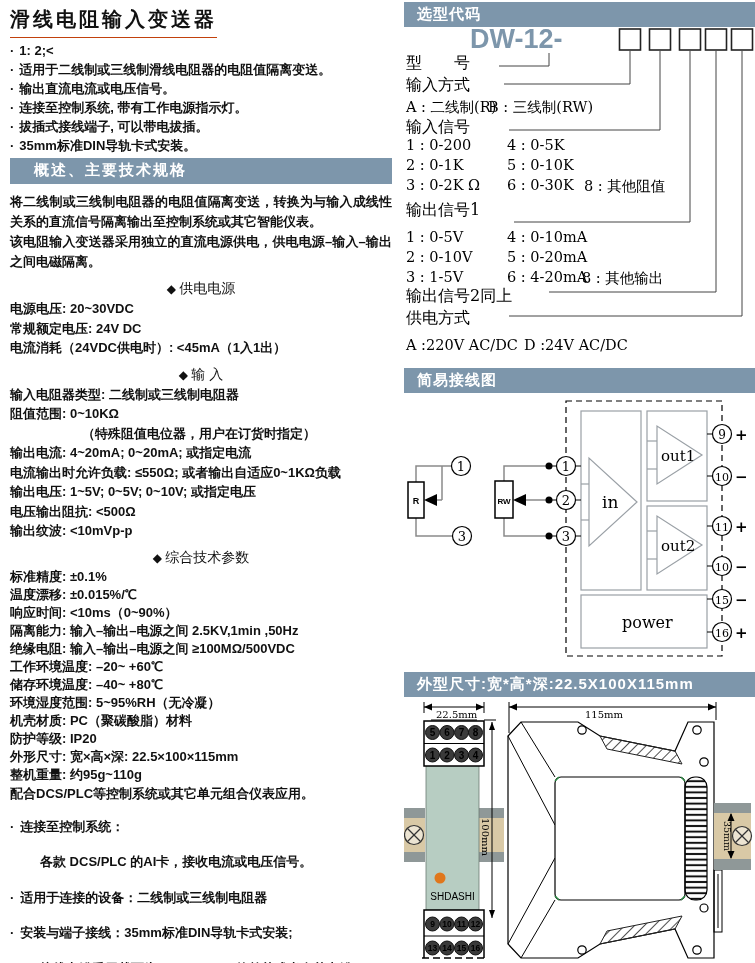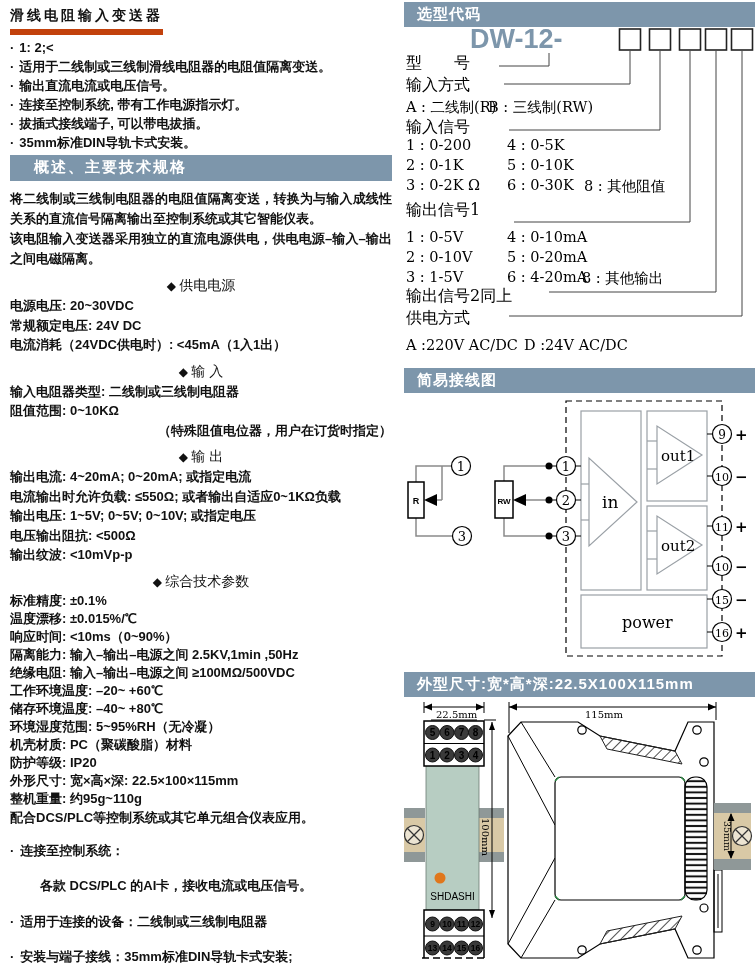--- a/index.html
+++ b/index.html
@@ -1,32 +1,32 @@
 <!DOCTYPE html>
 <html><head>
 <meta charset="utf-8">
 <style>
   * { margin:0; padding:0; box-sizing:border-box; }
   html,body { width:755px; height:963px; background:#fff; overflow:hidden; position:relative;
     font-family:"Liberation Sans", sans-serif; color:#111; }
 
   
   .left-col { position:absolute; left:10px; top:6px; width:382px; }
-  .doc-title { font-size:14px; font-weight:bold; letter-spacing:3px; display:inline-block;
-    border-bottom:6px solid #c2410c; padding-bottom:4px; margin-bottom:3px; }
+  .doc-title { font-size:20px; font-weight:bold; letter-spacing:3px; display:inline-block;
+    border-bottom:1px solid #c2410c; padding-bottom:4px; margin-bottom:3px; }
   .feat { font-size:13px; font-weight:bold; line-height:19px; white-space:nowrap; }
   .feat::before { content:"·"; margin-right:5px; font-weight:bold; }
   .bar { background:#7d96ab; color:#fff; font-size:15px; font-weight:bold;
     letter-spacing:2px; padding:3px 0 4px 24px; margin-top:3px; }
   .intro { font-size:13px; font-weight:bold; line-height:20px; margin-top:8px; text-align:justify; }
   .sec-h { font-size:14px; font-weight:normal; line-height:20px; margin-top:6px;text-align:center; }
   .sec-h::before { content:"◆ "; font-size:12px; }
   .item { font-size:13px; font-weight:bold; line-height:19.5px; white-space:nowrap; }
   .sec-tight .item { line-height:18px; }
-  .item.ind { padding-left:72px;text-align:right; }
+  .item.ind { padding-left:72px; }
   .app-intro { font-size:13px; font-weight:bold; line-height:19px; white-space:nowrap; }
   .app-line { font-size:13px; font-weight:bold; line-height:23.5px; white-space:nowrap;margin-top:12px; }
   .app-line.b::before { content:"·"; margin-right:6px; }
   .app-line.ind { padding-left:30px; }
 
   
   .right-col { position:absolute; left:404px; top:0; width:355px; height:963px;
     font-family:"DejaVu Serif","Liberation Serif",serif; }
   .rbar { position:absolute; left:0; width:355px; height:25px; background:#7d96ab; color:#fff;
     font-family:"Liberation Sans",sans-serif; font-weight:bold; font-size:15px;
@@ -65,21 +65,20 @@
   </div>
 
   <div>
     <div class="sec-h">输 入</div>
     <div class="item">输入电阻器类型: 二线制或三线制电阻器</div>
     <div class="item">阻值范围: 0~10KΩ</div>
     <div class="item ind">（特殊阻值电位器，用户在订货时指定）</div>
   </div>
 
   <div>
-    <div class="sec-h">输 出</div>
     <div class="item">输出电流: 4~20mA; 0~20mA; 或指定电流</div>
     <div class="item">电流输出时允许负载: ≤550Ω; 或者输出自适应0~1KΩ负载</div>
     <div class="item">输出电压: 1~5V; 0~5V; 0~10V; 或指定电压</div>
     <div class="item">电压输出阻抗: &lt;500Ω</div>
     <div class="item">输出纹波: &lt;10mVp-p</div>
   </div>
 
   <div class="sec-tight">
     <div class="sec-h">综合技术参数</div>
     <div class="item">标准精度: ±0.1%</div>

